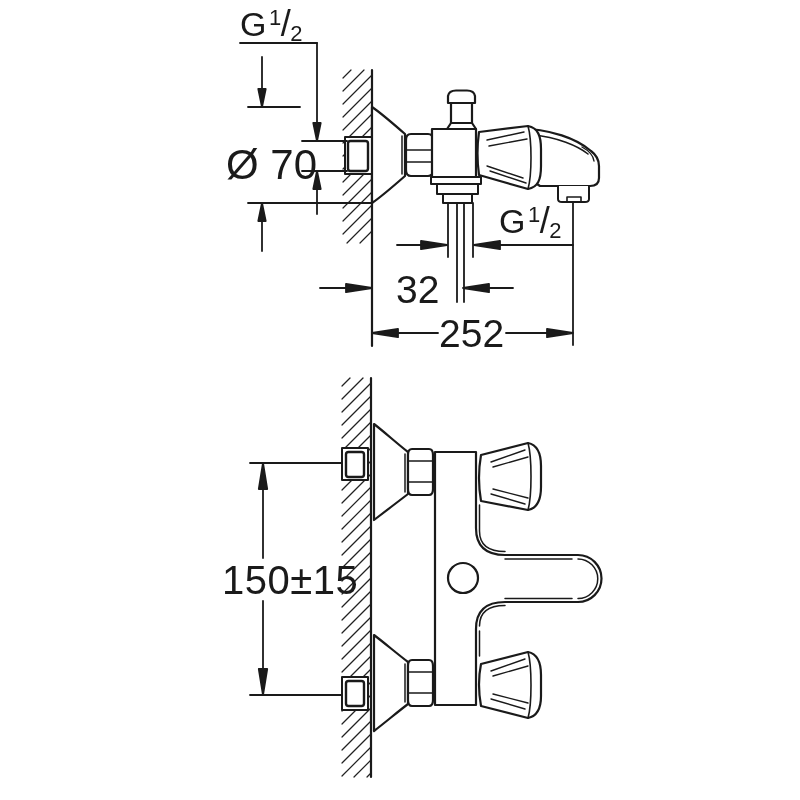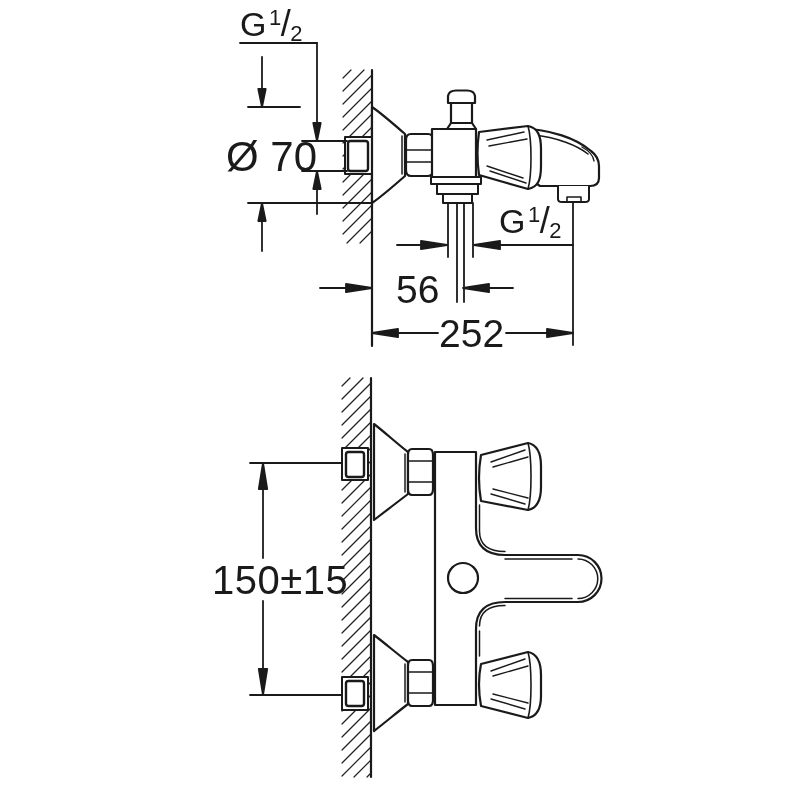--- a/index.html
+++ b/index.html
@@ -223,23 +223,23 @@
     <path d="M250,695 H342"></path>
     <path d="M263,463 L258.8,489 L267.2,489 Z" fill="#1a1a1a"></path>
     <path d="M263,488 V558"></path>
     <path d="M263,601 V670"></path>
     <path d="M263,695 L258.8,669 L267.2,669 Z" fill="#1a1a1a"></path>
   </g>
 </svg>
 
 <div class="lbl glabel" style="left:240px;top:6px"><span>G</span><sup>1</sup><span class="sl">/</span><sub>2</sub></div>
 
-<div class="lbl dia" style="left:226px;top:136px">Ø 70</div>
+<div class="lbl dia" style="left:226px;top:144px">Ø 70</div>
 
 <div class="lbl glabel" style="left:499px;top:203px"><span>G</span><sup>1</sup><span class="sl">/</span><sub>2</sub></div>
 
-<div class="lbl num" style="left:396px;top:270px">56</div>
+<div class="lbl num" style="left:396px;top:270px">32</div>
 
 <div class="lbl num" style="left:439px;top:314px">252</div>
 
-<div class="lbl dist" style="left:212px;top:560px">150±15</div>
+<div class="lbl dist" style="left:222px;top:560px">150±15</div>
 
 </div>
 
 </body></html>

